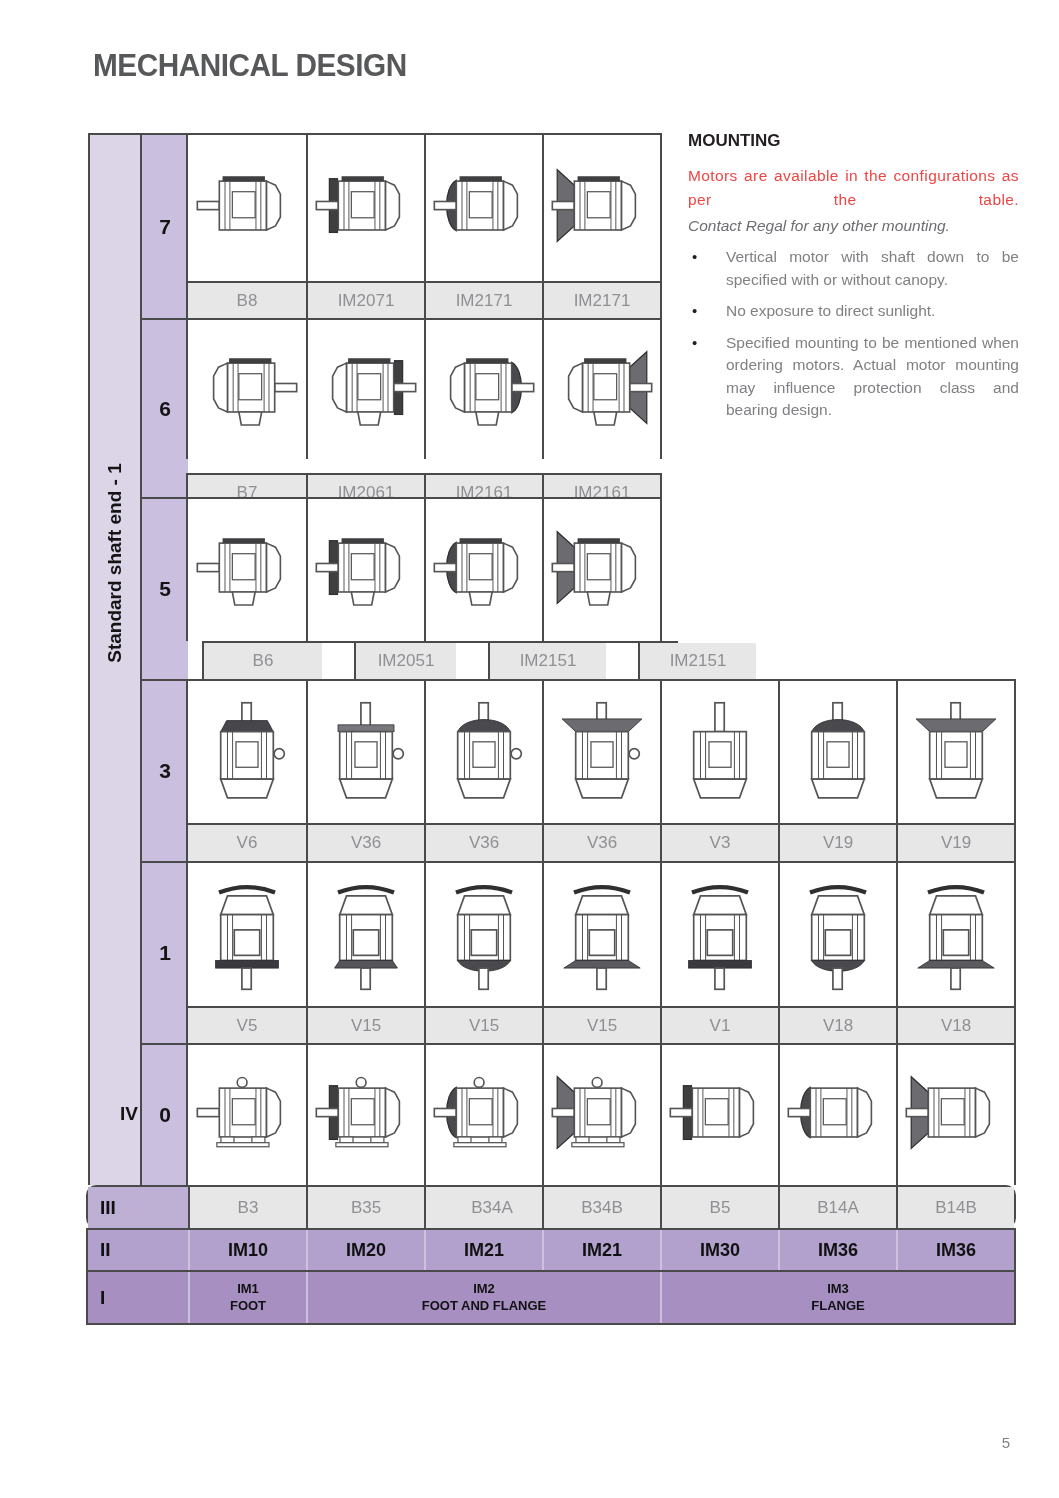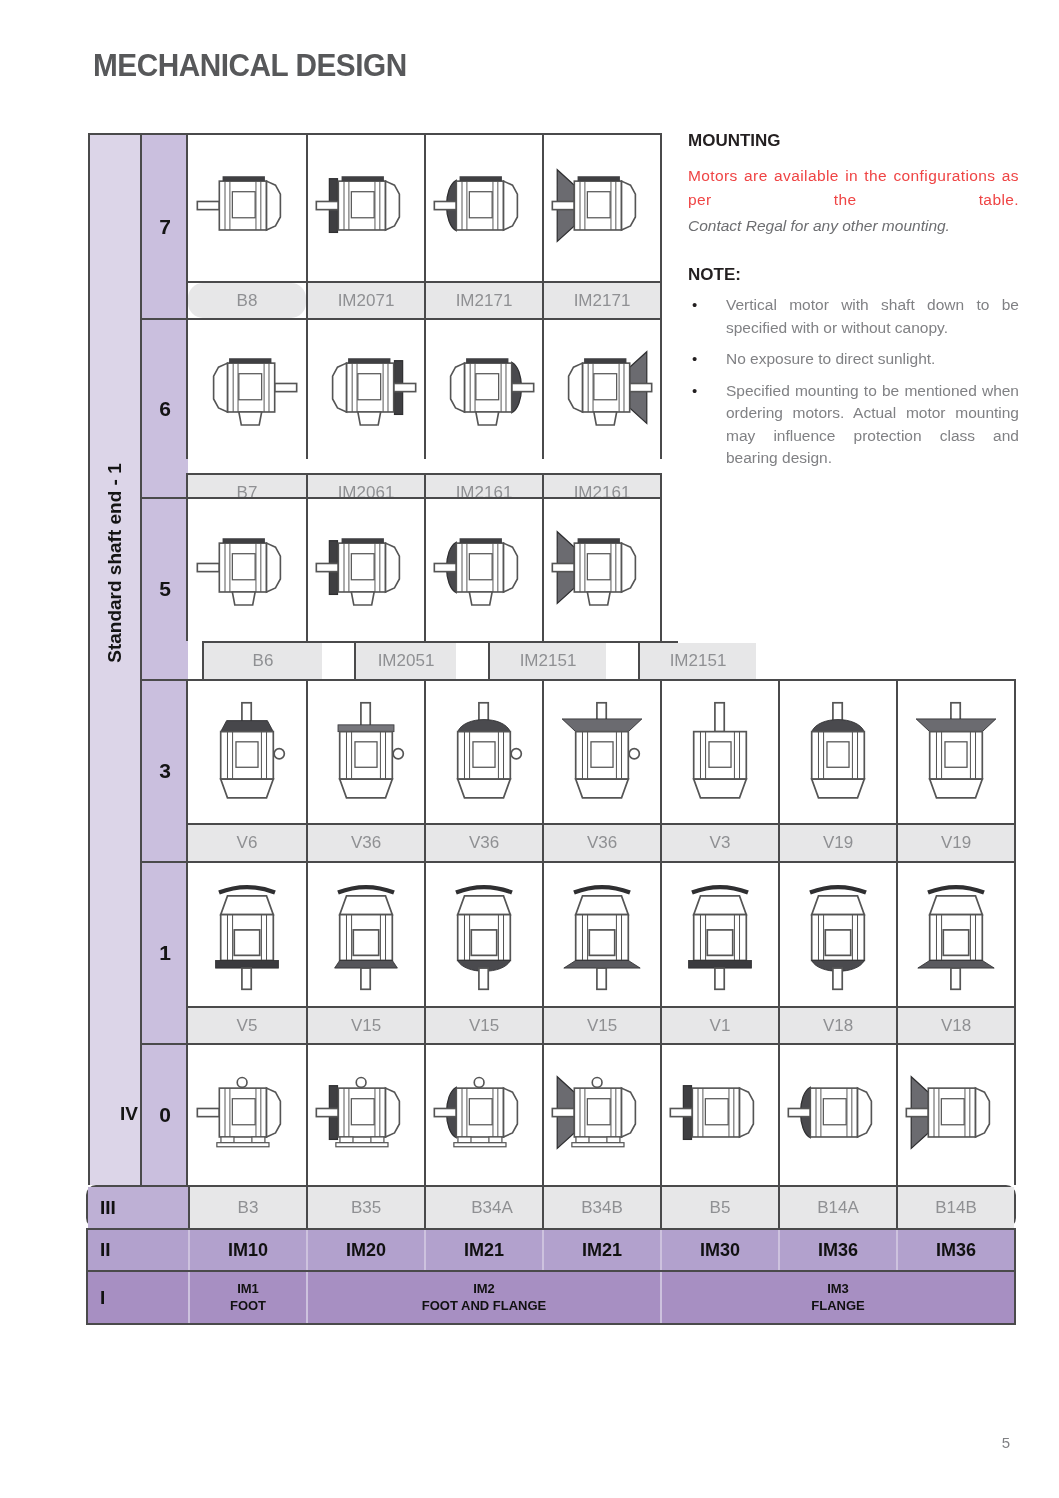--- a/index.html
+++ b/index.html
@@ -87,21 +87,21 @@
             <rect x="9" y="52" width="27" height="10" fill="#fff" stroke="#555555" stroke-width="2"></rect>
             <rect x="36" y="27" width="58" height="60" fill="#fff" stroke="#555555" stroke-width="2"></rect>
             <path d="M43 27 V87 M49 27 V87 M81 27 V87 M87 27 V87" stroke="#555555" stroke-width="1.2" fill="none"></path>
             <rect x="52" y="40" width="28" height="32" fill="#fff" stroke="#555555" stroke-width="1.5"></rect>
             <polygon points="94,27 105,32 111,43 111,71 105,82 94,87" fill="#fff" stroke="#555555" stroke-width="2"></polygon>
             <rect x="40" y="21" width="52" height="6" fill="#3f3f42"></rect>
           </svg>
         </div>
       </div>
       <div class="band" style="left: 98px; top: 148px; width: 472px; height: 35px; border-top: 2px solid rgb(74, 74, 75); border-right: 2px solid rgb(74, 74, 75); border-bottom: none; border-left: 2px solid rgb(74, 74, 75); border-image: initial;">
-        <div class="cin lbl" style="width: 118px; background: rgb(231, 231, 232); color: rgb(143, 144, 147); border-radius: 15px;">B8</div>
+        <div class="cin lbl" style="width: 118px; background: rgb(231, 231, 232); color: rgb(143, 144, 147);">B8</div>
         <div class="cin lbl" style="width: 118px; background: rgb(231, 231, 232); color: rgb(143, 144, 147); border-left: 2px solid rgb(74, 74, 75);">IM2071</div>
         <div class="cin lbl" style="width: 118px; background: rgb(231, 231, 232); color: rgb(143, 144, 147); border-left: 2px solid rgb(74, 74, 75);">IM2171</div>
         <div class="cin lbl" style="width: 118px; background: rgb(231, 231, 232); color: rgb(143, 144, 147); border-left: 2px solid rgb(74, 74, 75);">IM2171</div>
       </div>
       <div class="cell num-cell" style="left: 52px; top: 185px; width: 48px; height: 179px; background: rgb(202, 191, 222);">6</div>
       <div class="band" style="left: 98px; top: 185px; width: 472px; height: 139px; border-top: 2px solid rgb(74, 74, 75); border-right: 2px solid rgb(74, 74, 75); border-bottom: none; border-left: 2px solid rgb(74, 74, 75); border-image: initial;">
         <div class="cin" style="width: 118px; background: rgb(255, 255, 255);">
           <svg viewBox="0 0 140 120" width="114" height="98">
             <g transform="translate(140 0) scale(-1 1)">
               <rect x="9" y="52" width="27" height="10" fill="#fff" stroke="#555555" stroke-width="2"></rect>
@@ -515,21 +515,20 @@
           <div class="">IM3</div>
           <div class="">FLANGE</div>
         </div>
       </div>
     </div>
 
   <aside class="side-panel">
     <h2>MOUNTING</h2>
     <p class="mount-p">Motors are available in the configurations as per the table.</p>
     <p class="mount-i">Contact Regal for any other mounting.</p>
-    <h2 class="note-h">NOTE:</h2>
     <div class="note-item">
       <span class="bullet">•</span>
       <span class="ntext">Vertical motor with shaft down to be specified with or without canopy.</span>
     </div>
     <div class="note-item">
       <span class="bullet">•</span>
       <span class="ntext">No exposure to direct sunlight.</span>
     </div>
     <div class="note-item">
       <span class="bullet">•</span>

